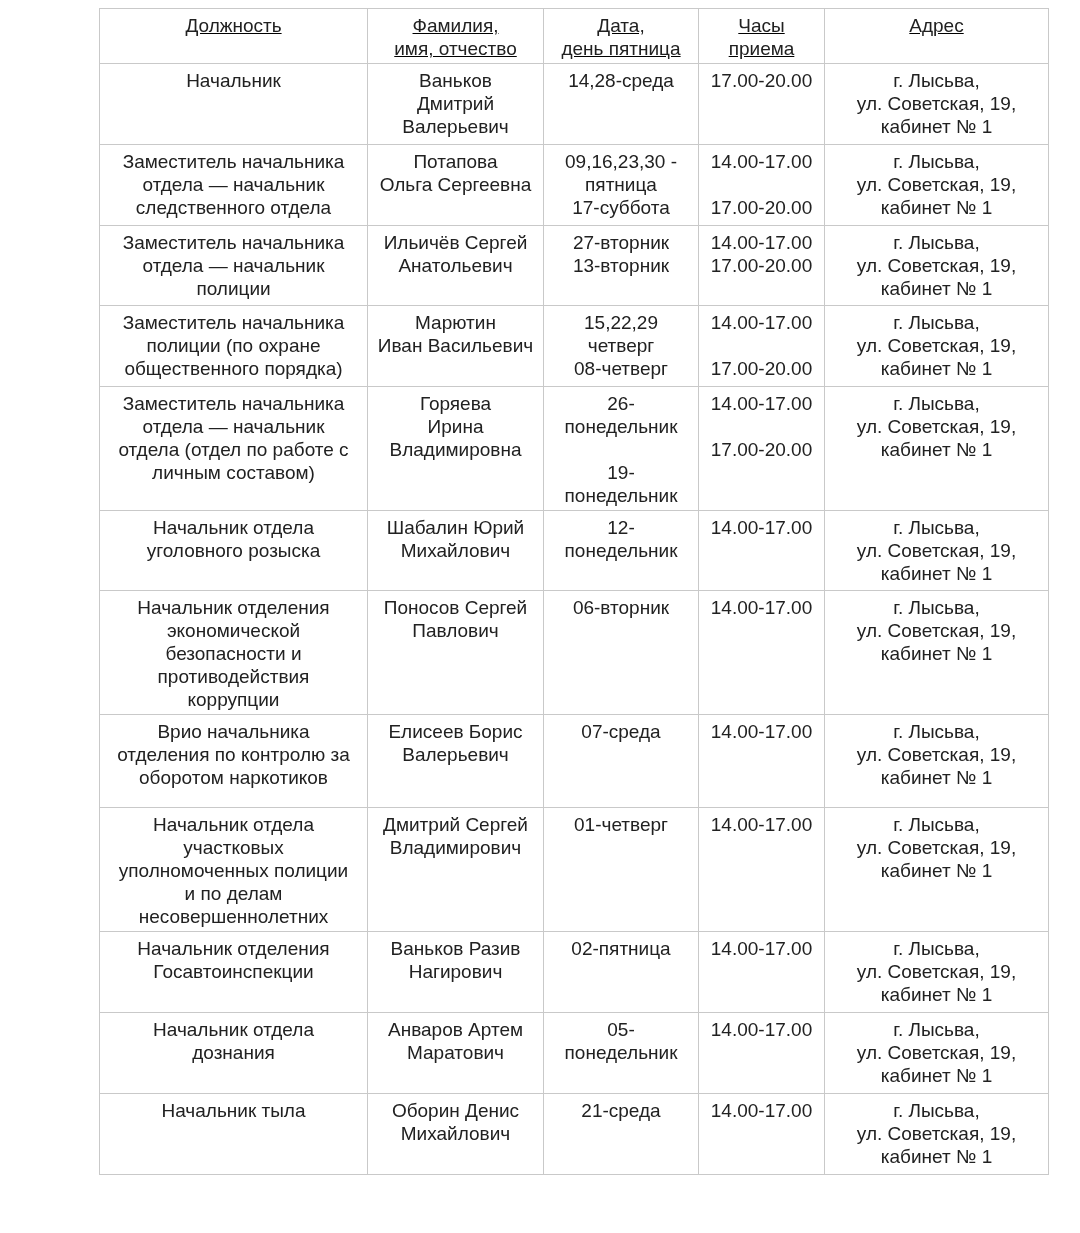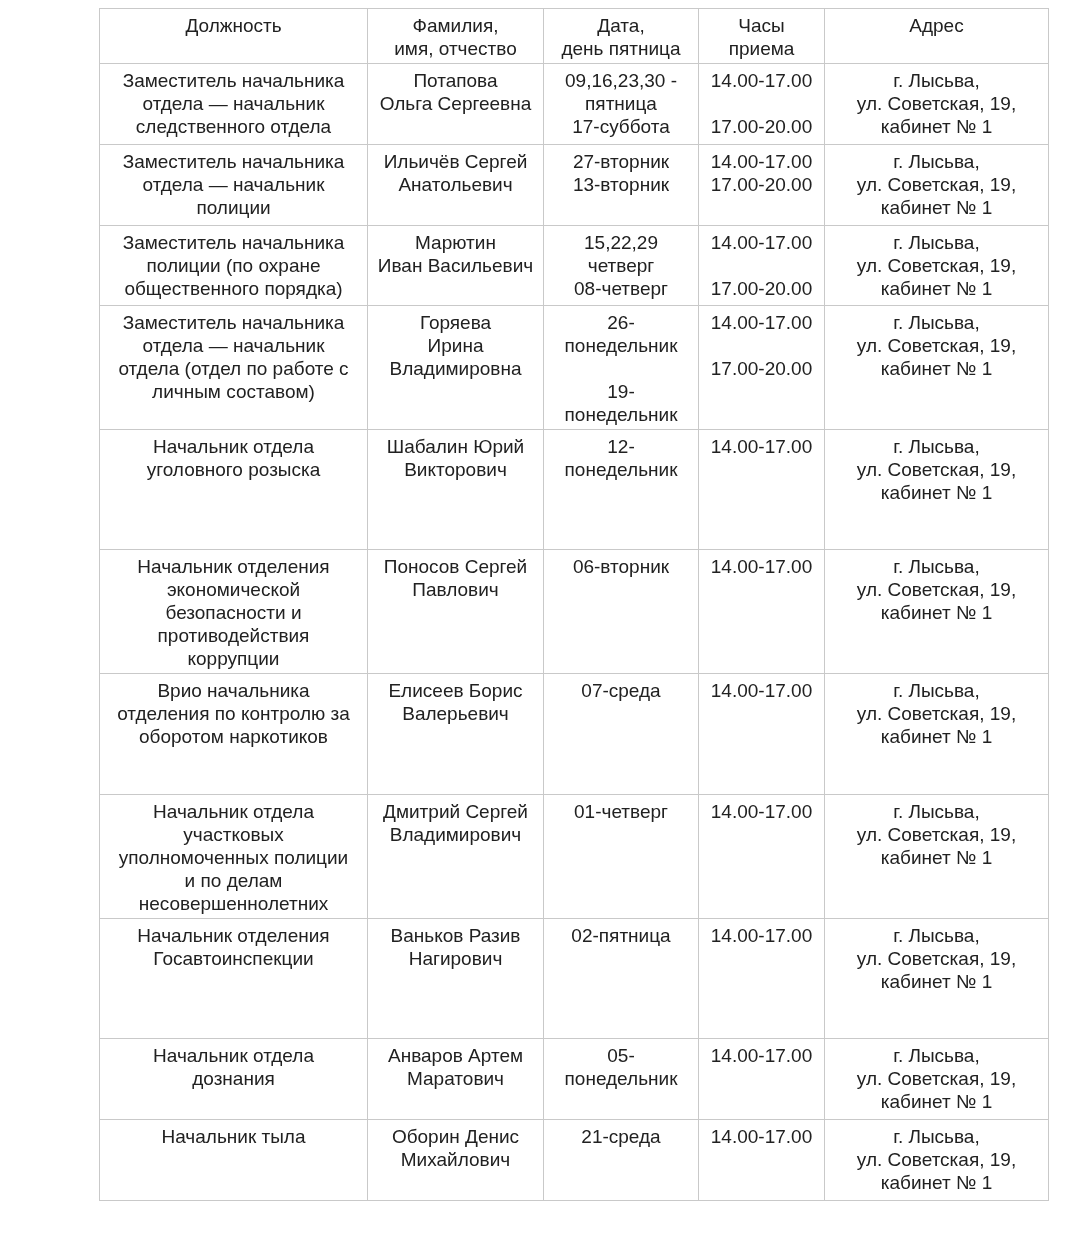--- a/index.html
+++ b/index.html
@@ -36,21 +36,21 @@
     vertical-align: top;
     text-align: center;
     font-size: 19px;
     line-height: 23px;
     font-weight: 400;
     color: #212121;
     padding: 5px 6px 3px 6px;
     white-space: pre-line;
     overflow: hidden;
   }
-  thead tr { height: 53px; }
+  thead tr { height: 53px; text-decoration: underline; }
   tbody tr:nth-child(1)  { height: 81px; }
   tbody tr:nth-child(2)  { height: 81px; }
   tbody tr:nth-child(3)  { height: 80px; }
   tbody tr:nth-child(4)  { height: 81px; }
   tbody tr:nth-child(5)  { height: 120px; }
   tbody tr:nth-child(6)  { height: 80px; }
   tbody tr:nth-child(7)  { height: 121px; }
   tbody tr:nth-child(8)  { height: 93px; }
   tbody tr:nth-child(9)  { height: 120px; }
   tbody tr:nth-child(10) { height: 81px; }
@@ -77,20 +77,31 @@
 имя, отчество</th>
         <th>Дата,
 день пятница</th>
         <th>Часы
 приема</th>
         <th>Адрес</th>
       </tr>
     </thead>
     <tbody id="schedule-body">
 
+    <tr>
+          <td>Начальник</td>
+          <td>Ваньков
+Дмитрий
+Валерьевич</td>
+          <td>14,28-среда</td>
+          <td>17.00-20.00</td>
+          <td>г. Лысьва,
+ул. Советская, 19,
+кабинет № 1</td>
+        </tr>
         <tr>
           <td>Заместитель начальника
 отдела — начальник
 следственного отдела</td>
           <td>Потапова
 Ольга Сергеевна</td>
           <td>09,16,23,30 -
 пятница
 17-суббота</td>
           <td>14.00-17.00
@@ -147,21 +158,21 @@
 
 17.00-20.00</td>
           <td>г. Лысьва,
 ул. Советская, 19,
 кабинет № 1</td>
         </tr>
         <tr>
           <td>Начальник отдела
 уголовного розыска</td>
           <td>Шабалин Юрий
-Викторович</td>
+Михайлович</td>
           <td>12-
 понедельник</td>
           <td>14.00-17.00</td>
           <td>г. Лысьва,
 ул. Советская, 19,
 кабинет № 1</td>
         </tr>
         <tr>
           <td>Начальник отделения
 экономической

